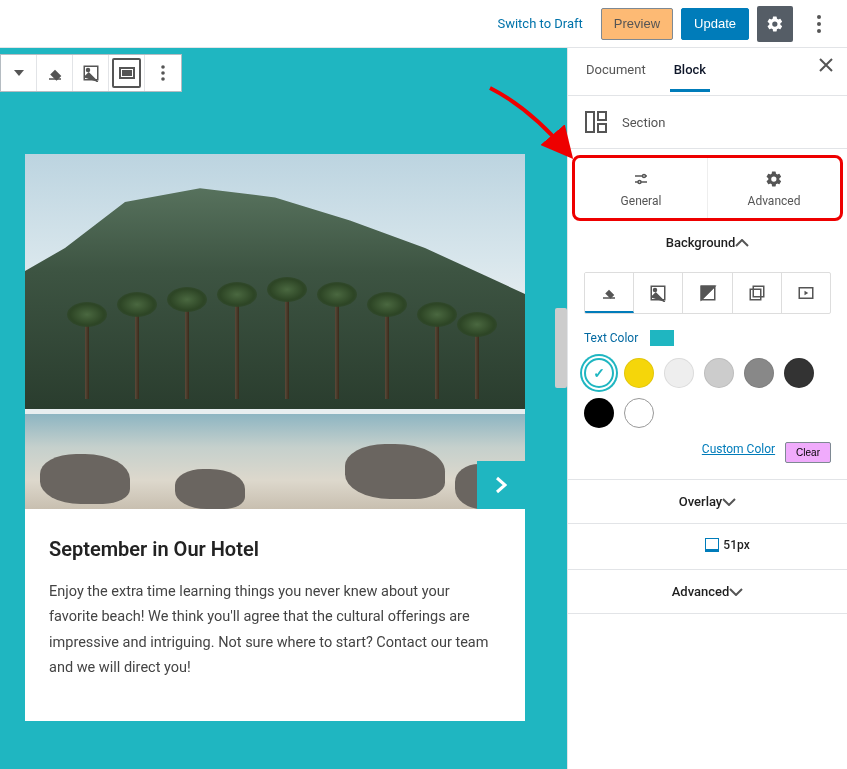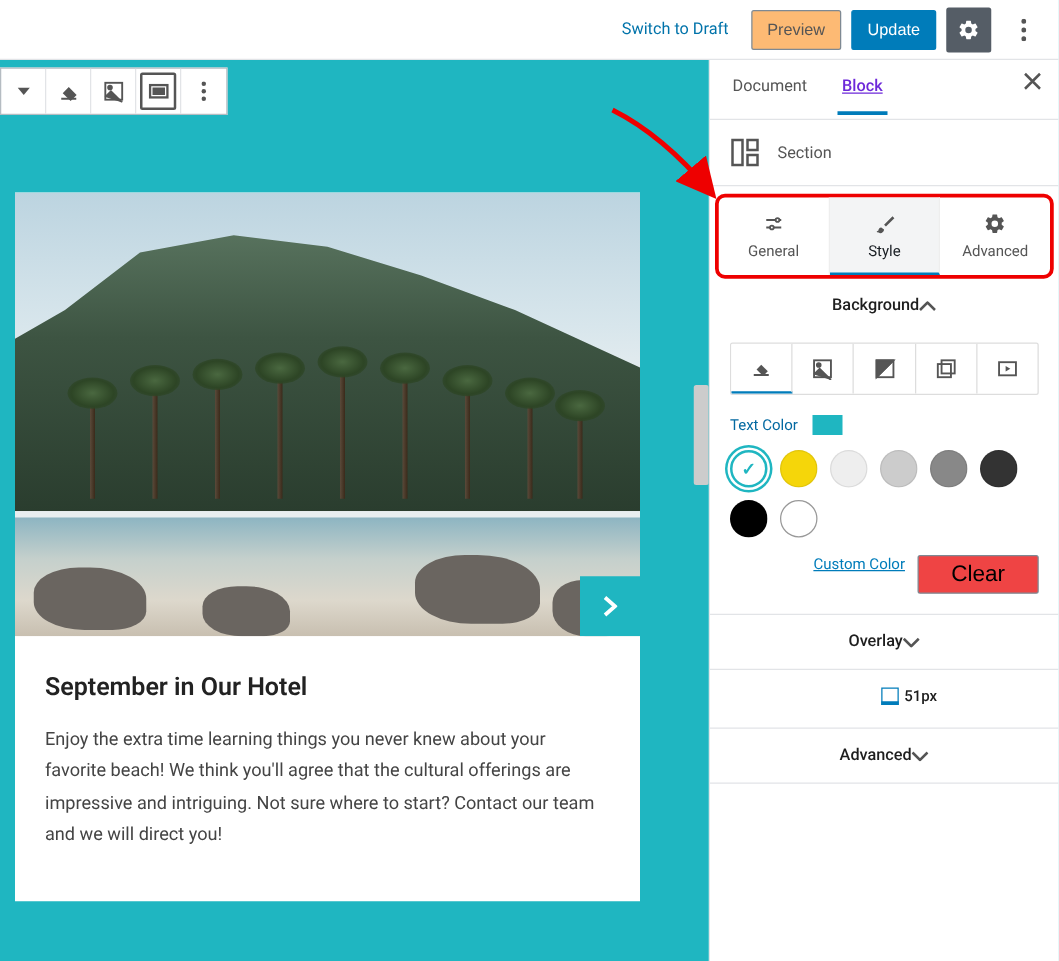--- a/index.html
+++ b/index.html
@@ -23,38 +23,38 @@
 
 .float-toolbar { position: absolute; top: 6px; left: 0; display: flex; background: #fff; border: 1px solid #b5bcc2; z-index: 5; }
 .float-toolbar .tb-btn { width: 36px; height: 36px; border-right: 1px solid #e2e4e7; display: flex; align-items: center; justify-content: center; cursor: pointer; color: #555; }
 .float-toolbar .tb-btn:last-child { border-right: none; }
 .float-toolbar .tb-btn.boxed { border: 2px solid #555; margin: 3px; border-radius: 2px; width: 30px; height: 30px; }
 
 
 .scroll-thumb { position: absolute; right: 0; top: 260px; width: 12px; height: 80px; background: #ccc; border-radius: 2px; }
 
 
-.card { position: absolute; top: 106px; left: 12px; width: 500px; background: #fff; }
+.card { position: absolute; top: 106px; left: 25px; width: 500px; background: #fff; }
 .card-img { width: 500px; height: 355px; position: relative; overflow: hidden; }
 .sky { position: absolute; inset: 0; background: linear-gradient(to bottom, #bcd4e0 0%, #d8e6ec 30%, #e8eef0 45%); }
 .mountain { position: absolute; top: 25px; left: 0; right: 0; height: 230px; background: linear-gradient(to bottom, #5a7560 0%, #3d5442 40%, #2a3d2e 100%); clip-path: polygon(0 40%, 8% 30%, 20% 10%, 35% 4%, 50% 8%, 65% 18%, 80% 30%, 92% 42%, 100% 50%, 100% 100%, 0 100%); }
 .trees { position: absolute; top: 120px; left: 0; right: 0; height: 150px; }
 .palm { position: absolute; width: 4px; background: linear-gradient(to right, #5a4a3a, #3a2a1a); }
 .palm::before { content: ''; position: absolute; top: -12px; left: -18px; width: 40px; height: 25px; background: radial-gradient(ellipse at center, #4a6840 0%, #2d4525 60%, transparent 100%); border-radius: 50%; }
 .beach { position: absolute; bottom: 0; left: 0; right: 0; height: 95px; background: linear-gradient(to bottom, #8db5c2 0%, #c5d0cc 35%, #ddd8cc 70%, #c8bfb0 100%); }
 .rock { position: absolute; background: #6a6560; border-radius: 40% 50% 30% 45%; }
 .card-arrow { position: absolute; right: 0; bottom: 0; width: 48px; height: 48px; top:auto; background: #1fb6c1; display: flex; align-items: center; justify-content: center; }
 .card-body { padding: 28px 24px 40px; }
 .card-title { font-size: 20px; font-weight: 600; margin-bottom: 18px; color: #222; }
 .card-text { font-size: 14.5px; line-height: 1.75; color: #444; }
 
 
 .side-tabs { display: flex; border-bottom: 1px solid #e2e4e7; align-items: flex-start; padding: 0 4px; height: 48px; }
 .side-tab { padding: 14px 14px; font-size: 13px; color: #555; cursor: pointer; position: relative; }
-.side-tab.active { color: #6d28d9; font-weight: 500; text-decoration: underline; }
+.side-tab.active { color: #0f172a; font-weight: 500; }
 .side-tab.active::after { content: ''; position: absolute; bottom: -1px; left: 10px; right: 10px; height: 3px; background: #007cba; }
 .side-close { margin-left: auto; padding: 10px; cursor: pointer; color: #555; font-size: 18px; }
 
 
 .section-row { display: flex; align-items: center; padding: 14px 16px; border-bottom: 1px solid #e2e4e7; gap: 14px; }
 .section-icon { width: 24px; height: 24px; }
 .section-label { font-size: 13px; color: #555; }
 
 
 .highlight-wrap { border: 3px solid #e00; border-radius: 8px; margin: 6px 4px 0; }
@@ -83,21 +83,21 @@
 .tc-row { display: flex; align-items: center; gap: 12px; margin-bottom: 12px; }
 .tc-label { font-size: 12px; color: #0369a1; }
 .tc-swatch { width: 24px; height: 16px; background: #1fb6c1; }
 .colors { display: flex; flex-wrap: wrap; gap: 10px; margin-bottom: 14px; }
 .color { width: 30px; height: 30px; border-radius: 50%; cursor: pointer; border: 1px solid rgba(0,0,0,0.08); position: relative; }
 .color.selected { box-shadow: 0 0 0 2px #fff, 0 0 0 4px #1fb6c1; }
 .color.selected::after { content: '✓'; position: absolute; inset: 0; display: flex; align-items: center; justify-content: center; color: #1fb6c1; font-size: 14px; font-weight: bold; }
 .color.outline { background: #fff; border: 1px solid #999; }
 .cc-row { display: flex; align-items: flex-start; justify-content: flex-end; gap: 10px; }
 .cc-link { color: #007cba; text-decoration: underline; font-size: 12px; cursor: pointer; }
-.btn-clear { padding: 4px 26px; border: 1px solid #7e8993; background: #ef4444; border-radius: 2px; font-size: 18px; cursor: pointer; }
+.btn-clear { padding: 4px 10px; border: 1px solid #7e8993; background: #f0abfc; border-radius: 2px; font-size: 10px; cursor: pointer; }
 
 
 .pad-row { display: flex; align-items: flex-start; padding: 0 0 8px; gap: 10px; }
 .pad-title { font-size: 13px; font-weight: 500; }
 .dim { display: inline-flex; align-items: center; gap: 4px; font-size: 12px; }
 .dim-swatch { width: 14px; height: 14px; border: 1px solid #007cba; display: inline-block; position: relative; }
 .dim-swatch.bottom::after { content: ''; position: absolute; bottom: -1px; left: -1px; right: -1px; height: 3px; background: #007cba; }
 .dim-swatch.left::after { content: ''; position: absolute; top: -1px; bottom: -1px; left: -1px; width: 3px; background: #007cba; }
 .pad-right-group { margin-left: auto; display:flex; align-items:center; gap:10px; }
 
@@ -222,26 +222,20 @@
     <div class="highlight-wrap">
       <div class="subtabs">
         <div class="subtab">
           <svg viewBox="0 0 24 24" fill="none" stroke="#555" stroke-width="2">
               <path d="M4 8h10M18 8h2M4 16h4M12 16h8"></path>
               <circle cx="16" cy="8" r="2"></circle>
               <circle cx="10" cy="16" r="2"></circle>
             </svg>
           <span>General</span>
         </div>
-        <div class="subtab active">
-          <svg viewBox="0 0 24 24" fill="#555">
-              <path d="M20 4l-9 9 2 2 9-9-2-2zM8 16c-2 0-3 2-3 3s-2 1-2 1c1 2 3 2 4 2 2 0 4-2 4-4l-3-2z"></path>
-            </svg>
-          <span>Style</span>
-        </div>
         <div class="subtab">
           <svg viewBox="0 0 24 24" fill="#555">
               <path d="M19.14,12.94a7,7,0,0,0,.05-.94,7,7,0,0,0-.05-.94l2.11-1.65a.5.5,0,0,0,.12-.64l-2-3.46a.5.5,0,0,0-.61-.22l-2.49,1a7,7,0,0,0-1.62-.94l-.38-2.65A.5.5,0,0,0,13.78,2H9.78a.5.5,0,0,0-.49.42L8.91,5.07a7,7,0,0,0-1.62.94l-2.49-1a.5.5,0,0,0-.61.22l-2,3.46a.5.5,0,0,0,.12.64L4.42,11a7,7,0,0,0,0,1.88L2.31,14.55a.5.5,0,0,0-.12.64l2,3.46a.5.5,0,0,0,.61.22l2.49-1a7,7,0,0,0,1.62.94l.38,2.65a.5.5,0,0,0,.49.42h4a.5.5,0,0,0,.49-.42l.38-2.65a7,7,0,0,0,1.62-.94l2.49,1a.5.5,0,0,0,.61-.22l2-3.46a.5.5,0,0,0-.12-.64ZM11.78,15.5A3.5,3.5,0,1,1,15.28,12,3.5,3.5,0,0,1,11.78,15.5Z"></path>
             </svg>
           <span>Advanced</span>
         </div>
       </div>
     </div>
 
     <div class="panel">

